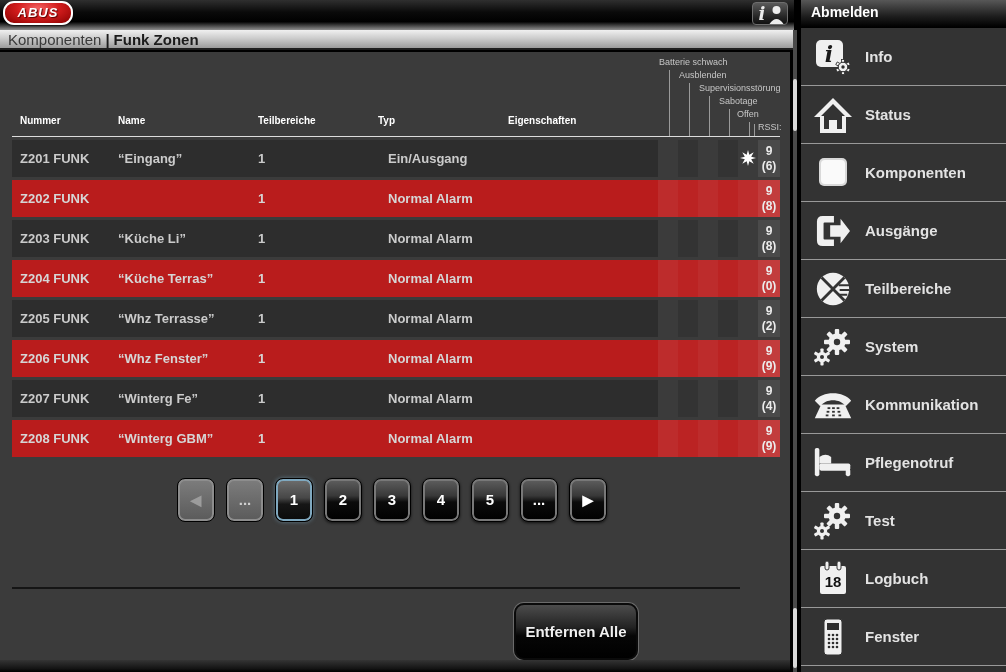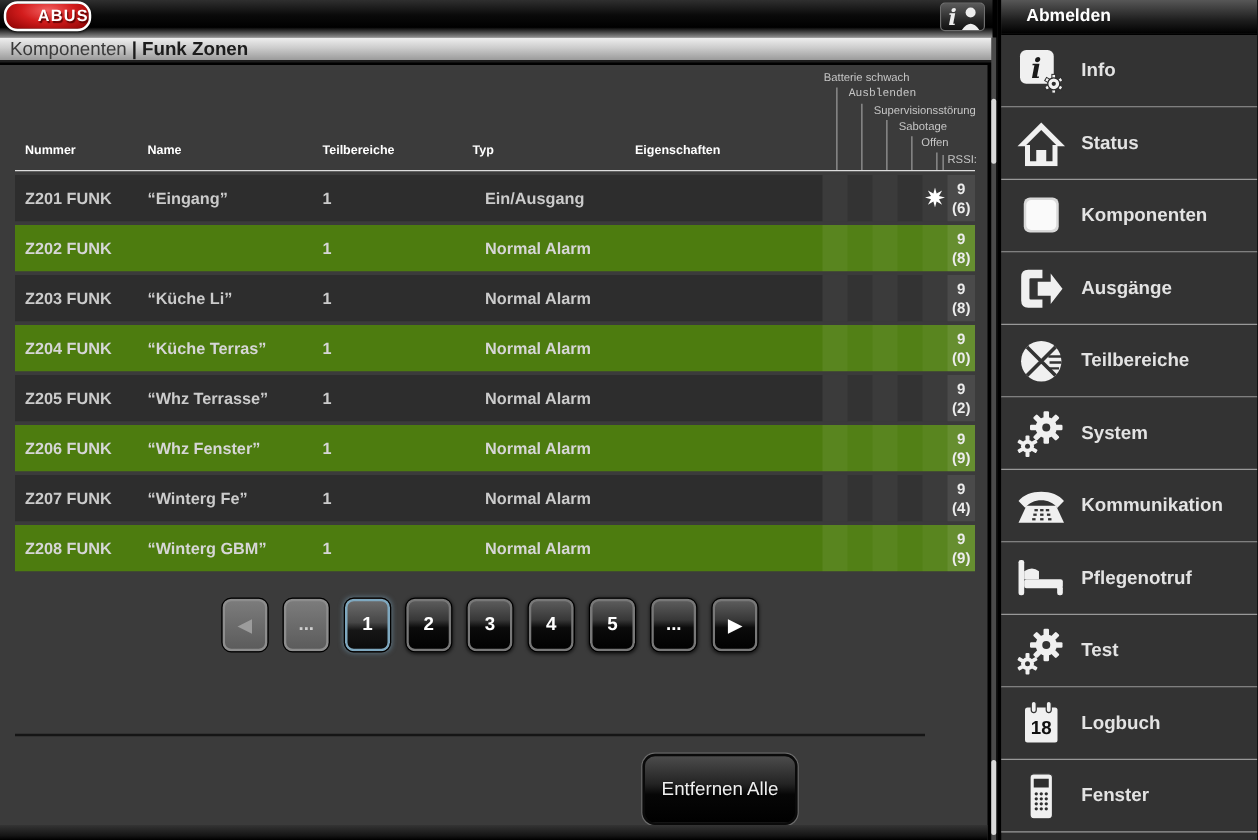--- a/index.html
+++ b/index.html
@@ -7,22 +7,22 @@
   .page{position:relative;width:1006px;height:672px;background:#000;overflow:hidden;}
 
   
   .topbar{position:absolute;left:0;top:0;width:794px;height:22px;
     background:linear-gradient(180deg,#2f2f2f 0%,#0a0a0a 55%,#000 100%);}
   .topbevel{position:absolute;left:0;top:22px;width:794px;height:8px;
     background:linear-gradient(180deg,#050505 0%,#8f8f8f 100%);}
   .logo{position:absolute;left:3px;top:1px;width:66px;height:20px;border-radius:11px;
     background:radial-gradient(ellipse at 50% 25%,#f26060 0%,#d31d1d 45%,#870000 100%);
     border:2px solid #fff;box-shadow:0 1px 2px rgba(0,0,0,.8);
-    color:#fff;font-weight:bold;font-size:13px;letter-spacing:1px;
-    text-align:right;line-height:19px;text-shadow:1px 1px 1px #5a0000;}
+    color:#fff;font-weight:bold;font-style:italic;font-size:13px;letter-spacing:1px;
+    text-align:center;line-height:19px;text-shadow:1px 1px 1px #5a0000;}
   .infouser{position:absolute;left:752px;top:2px;width:34px;height:21px;border-radius:4px;
     background:linear-gradient(180deg,#5a5a5a 0%,#222 70%,#111 100%);
     border:1px solid #6e6e6e;cursor:pointer;}
 
   
   .breadcrumb{position:absolute;left:0;top:30px;width:794px;height:20px;
     background:linear-gradient(180deg,#f0f0f0 0%,#cdcdcd 45%,#9b9b9b 100%);
     border-bottom:2px solid #1f1f1f;
     font-size:15px;line-height:20px;padding-left:8px;box-sizing:border-box;color:#3a3a3a;}
   .breadcrumb .bc-page{font-weight:bold;color:#1c1c1c;}
@@ -40,21 +40,21 @@
     color:#fff;font-weight:bold;font-size:10px;}
   .thead span{position:absolute;top:3px;}
   .h-num{left:8px;} .h-name{left:106px;} .h-teil{left:246px;} .h-typ{left:366px;} .h-eig{left:496px;}
   .head-line{position:absolute;left:12px;top:84px;width:768px;height:1px;background:#dcdcdc;}
 
   
   .rows{position:absolute;left:12px;top:88px;width:880px;}
   .trow{position:relative;width:768px;height:37px;margin-bottom:3px;
     font-size:13px;font-weight:bold;color:#cbcbcb;}
   .trow.dark{background:#2d2d2d;}
-  .trow.light{background:#4d7c0f;color:#d6d6d6;text-decoration:underline;}
+  .trow.light{background:#b91c1c;color:#d6d6d6;text-decoration:underline;}
   .cell{position:absolute;top:0;line-height:37px;white-space:nowrap;}
   .c-num{left:8px;} .c-name{left:106px;} .c-teil{left:246px;} .c-typ{left:376px;} .c-eig{left:496px;}
   .st{position:absolute;top:0;bottom:0;width:20px;}
   .s1{left:646px;background:rgba(255,255,255,.07);}
   .s2{left:666px;background:rgba(255,255,255,.03);}
   .s3{left:686px;background:rgba(255,255,255,.07);}
   .s4{left:706px;background:rgba(255,255,255,.03);}
   .s5{left:726px;background:rgba(255,255,255,.07);}
   .rssi{position:absolute;top:0;bottom:0;left:746px;width:22px;background:rgba(255,255,255,.14);
     text-align:center;font-size:12px;font-weight:bold;color:#ececec;line-height:15px;padding-top:4px;box-sizing:border-box;}
@@ -73,37 +73,37 @@
   .pg.disabled .arr{color:#9c9c9c;}
   .pg.current{box-shadow:inset 0 0 0 2px #7fa8bf,0 0 4px rgba(130,180,210,.5);
     background:linear-gradient(180deg,#6f6f6f 0%,#474747 45%,#161616 60%,#0a0a0a 100%);}
   .pg .arr{font-size:14px;}
 
   
   .bot-line{position:absolute;left:12px;top:535px;width:728px;height:2px;background:#151515;}
   .remove-all{position:absolute;left:514px;top:551px;width:124px;height:57px;border-radius:10px;
     border:2px solid #0a0a0a;box-shadow:0 0 0 1px #6b6b6b;
     background:linear-gradient(180deg,#4c4c4c 0%,#232323 42%,#060606 58%,#000 100%);
-    color:#f0f0f0;font-weight:normal;font-size:15px;cursor:pointer;
+    color:#f0f0f0;font-weight:bold;font-size:15px;cursor:pointer;
     font-family:"Liberation Sans",sans-serif;text-shadow:0 1px 2px #000;}
   .bottom-strip{position:absolute;left:0;top:608px;width:790px;height:12px;
     background:linear-gradient(180deg,#343434 0%,#151515 70%,#000 100%);}
 
   
   .sb-track{position:absolute;left:793px;top:30px;width:4px;height:642px;background:#4a4a4a;}
   .sb-thumb{position:absolute;left:0;width:4px;background:#d9d9d9;border-radius:2px;}
   .thumb-top{top:49px;height:52px;}
   .thumb-bottom{top:578px;height:60px;}
 
   
   .sidebar{position:absolute;left:798px;top:0;width:208px;height:672px;background:#2f2f2f;
     border-left:3px solid #000;box-sizing:border-box;}
   .logout{height:27px;background:linear-gradient(180deg,#575757 0%,#1e1e1e 60%,#000 100%);
     border-bottom:1px solid #000;color:#fff;font-weight:bold;font-size:14px;
-    line-height:25px;padding-left:20px;cursor:pointer;}
+    line-height:25px;padding-left:10px;cursor:pointer;}
   .sb-item{display:flex;align-items:center;height:57px;background:#333;
     border-bottom:1px solid #999;cursor:pointer;}
   .sb-icon{width:48px;margin-left:8px;display:flex;justify-content:center;align-items:center;}
   .sb-label{margin-left:8px;color:#e3e3e3;font-weight:bold;font-size:15px;white-space:nowrap;}
 </style>
 </head>
 <body>
 
 <div class="page">
 
@@ -118,21 +118,21 @@
     </svg>
   </div>
 
   <div class="breadcrumb">
     <span class="bc-sec">Komponenten</span><span class="bc-sep">|</span><span class="bc-page">Funk Zonen</span>
   </div>
 
   <div class="main">
 
     <span class="diag" style="left:659px;top:5px;">Batterie schwach</span>
-    <span class="diag" style="left:679px;top:18px;font-family:Liberation Mono, monospace;">Ausblenden</span>
+    <span class="diag" style="left:679px;top:18px;">Ausblenden</span>
     <span class="diag" style="left:699px;top:31px;">Supervisionsstörung</span>
     <span class="diag" style="left:719px;top:44px;">Sabotage</span>
     <span class="diag" style="left:737px;top:57px;">Offen</span>
     <span class="diag" style="left:758px;top:70px;">RSSI:</span>
     <div class="lead" style="left:669px;top:18px;height:66px;"></div>
     <div class="lead" style="left:689px;top:31px;height:53px;"></div>
     <div class="lead" style="left:709px;top:44px;height:40px;"></div>
     <div class="lead" style="left:729px;top:57px;height:27px;"></div>
     <div class="lead" style="left:749px;top:70px;height:14px;"></div>
     <div class="lead" style="left:754px;top:72px;height:12px;"></div>

